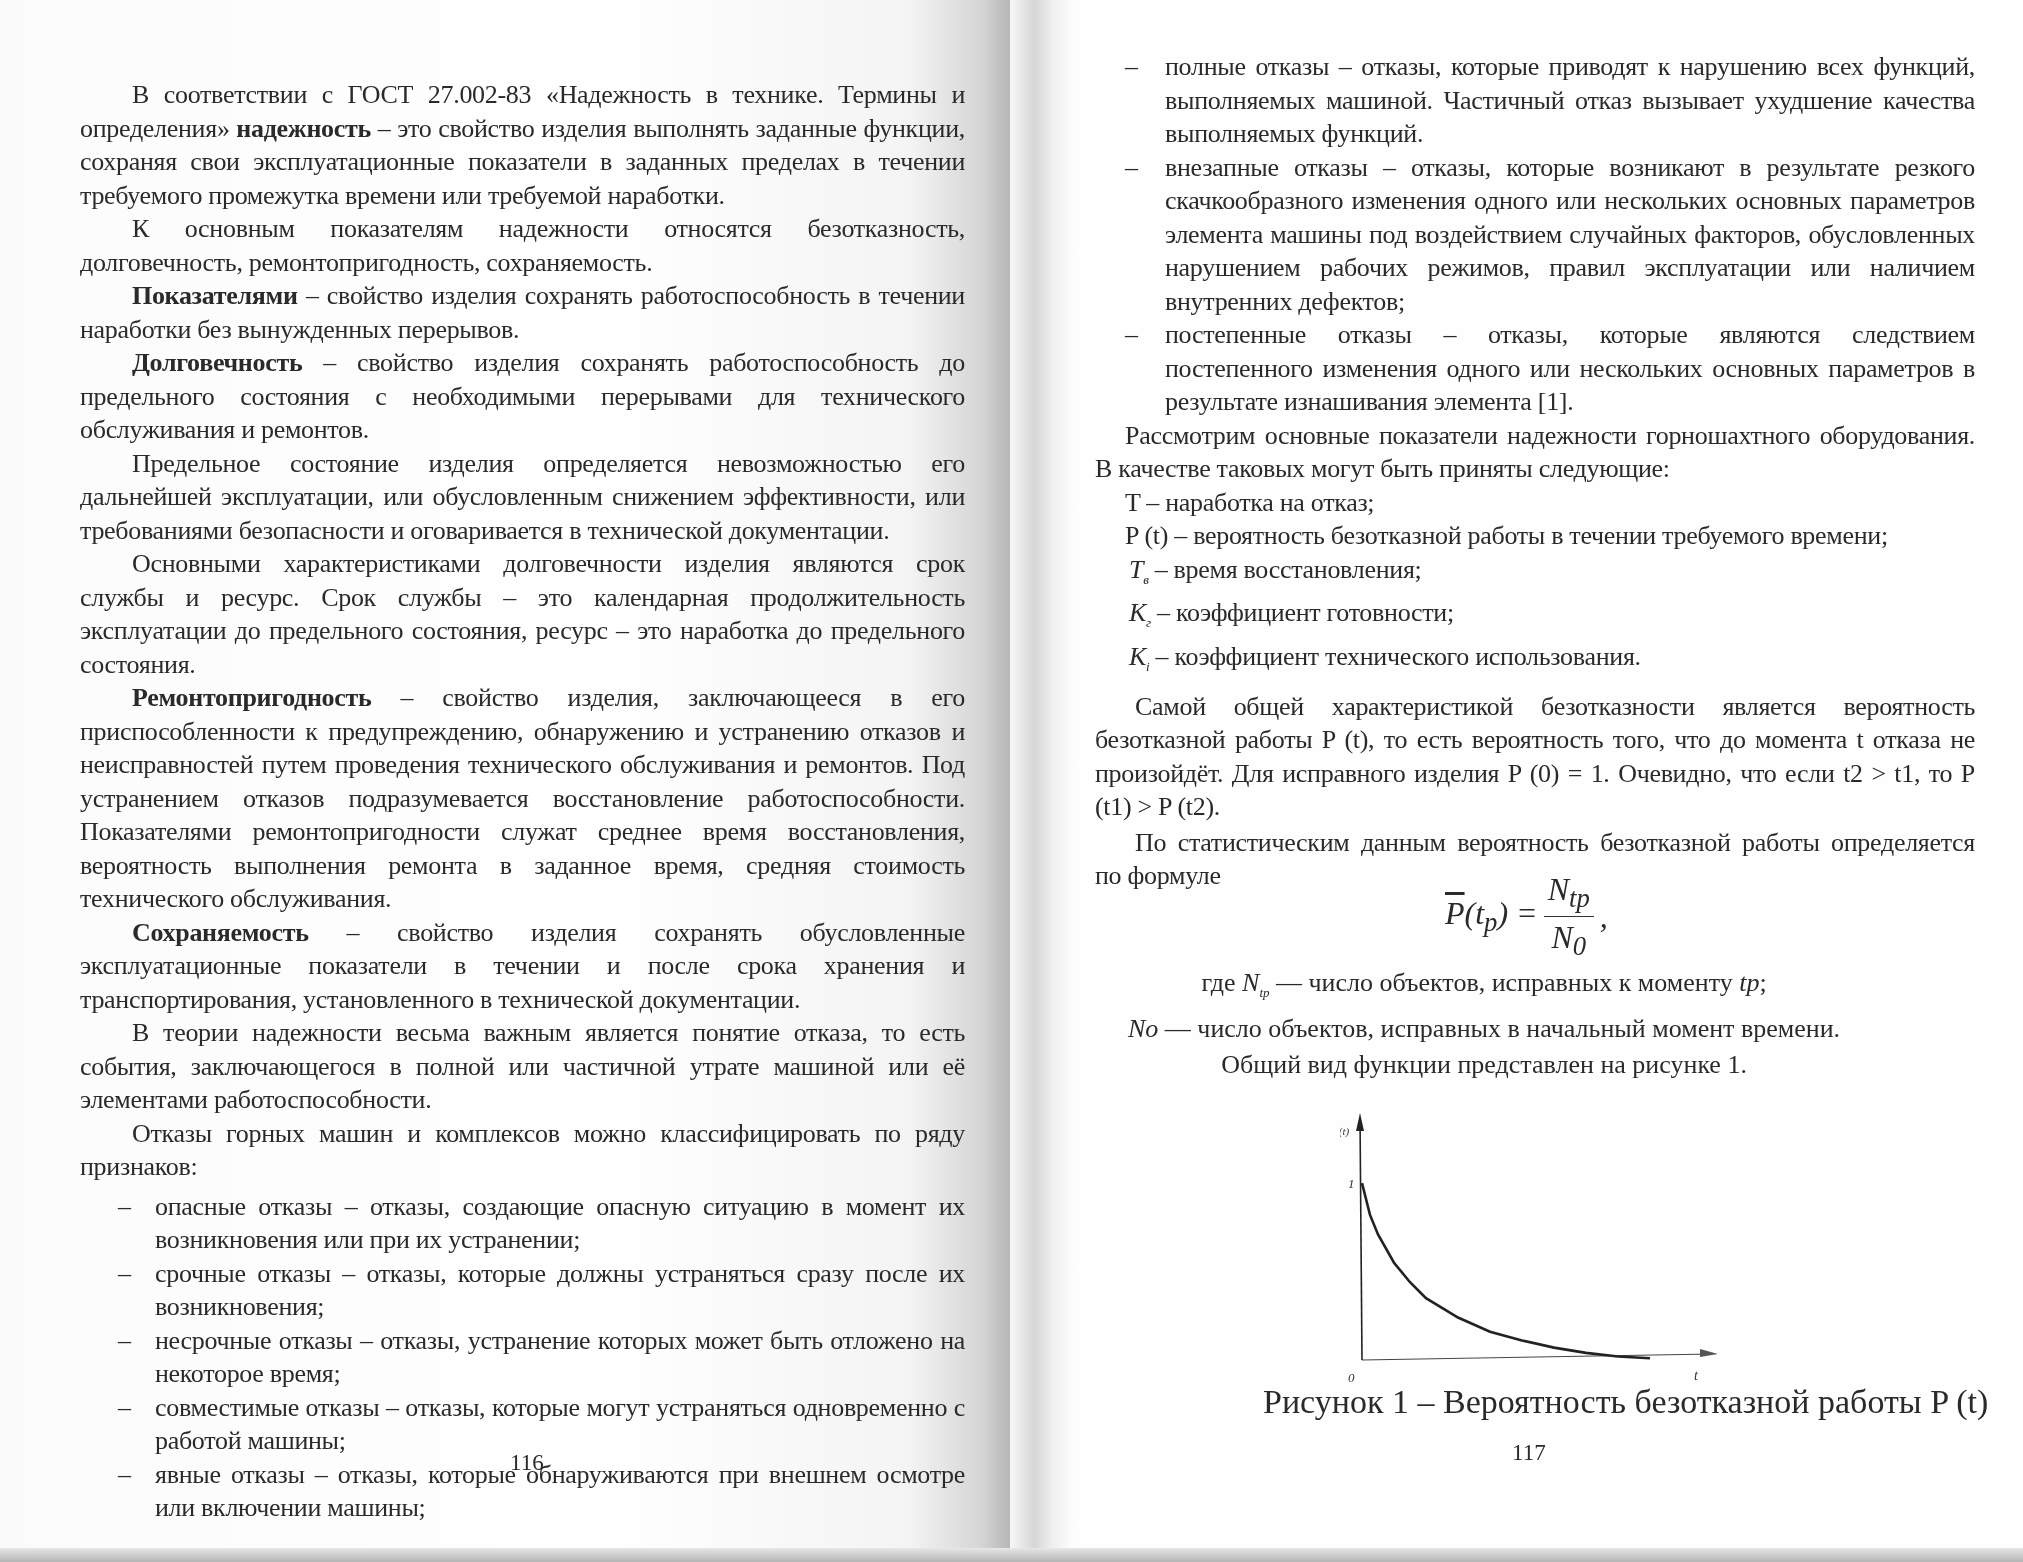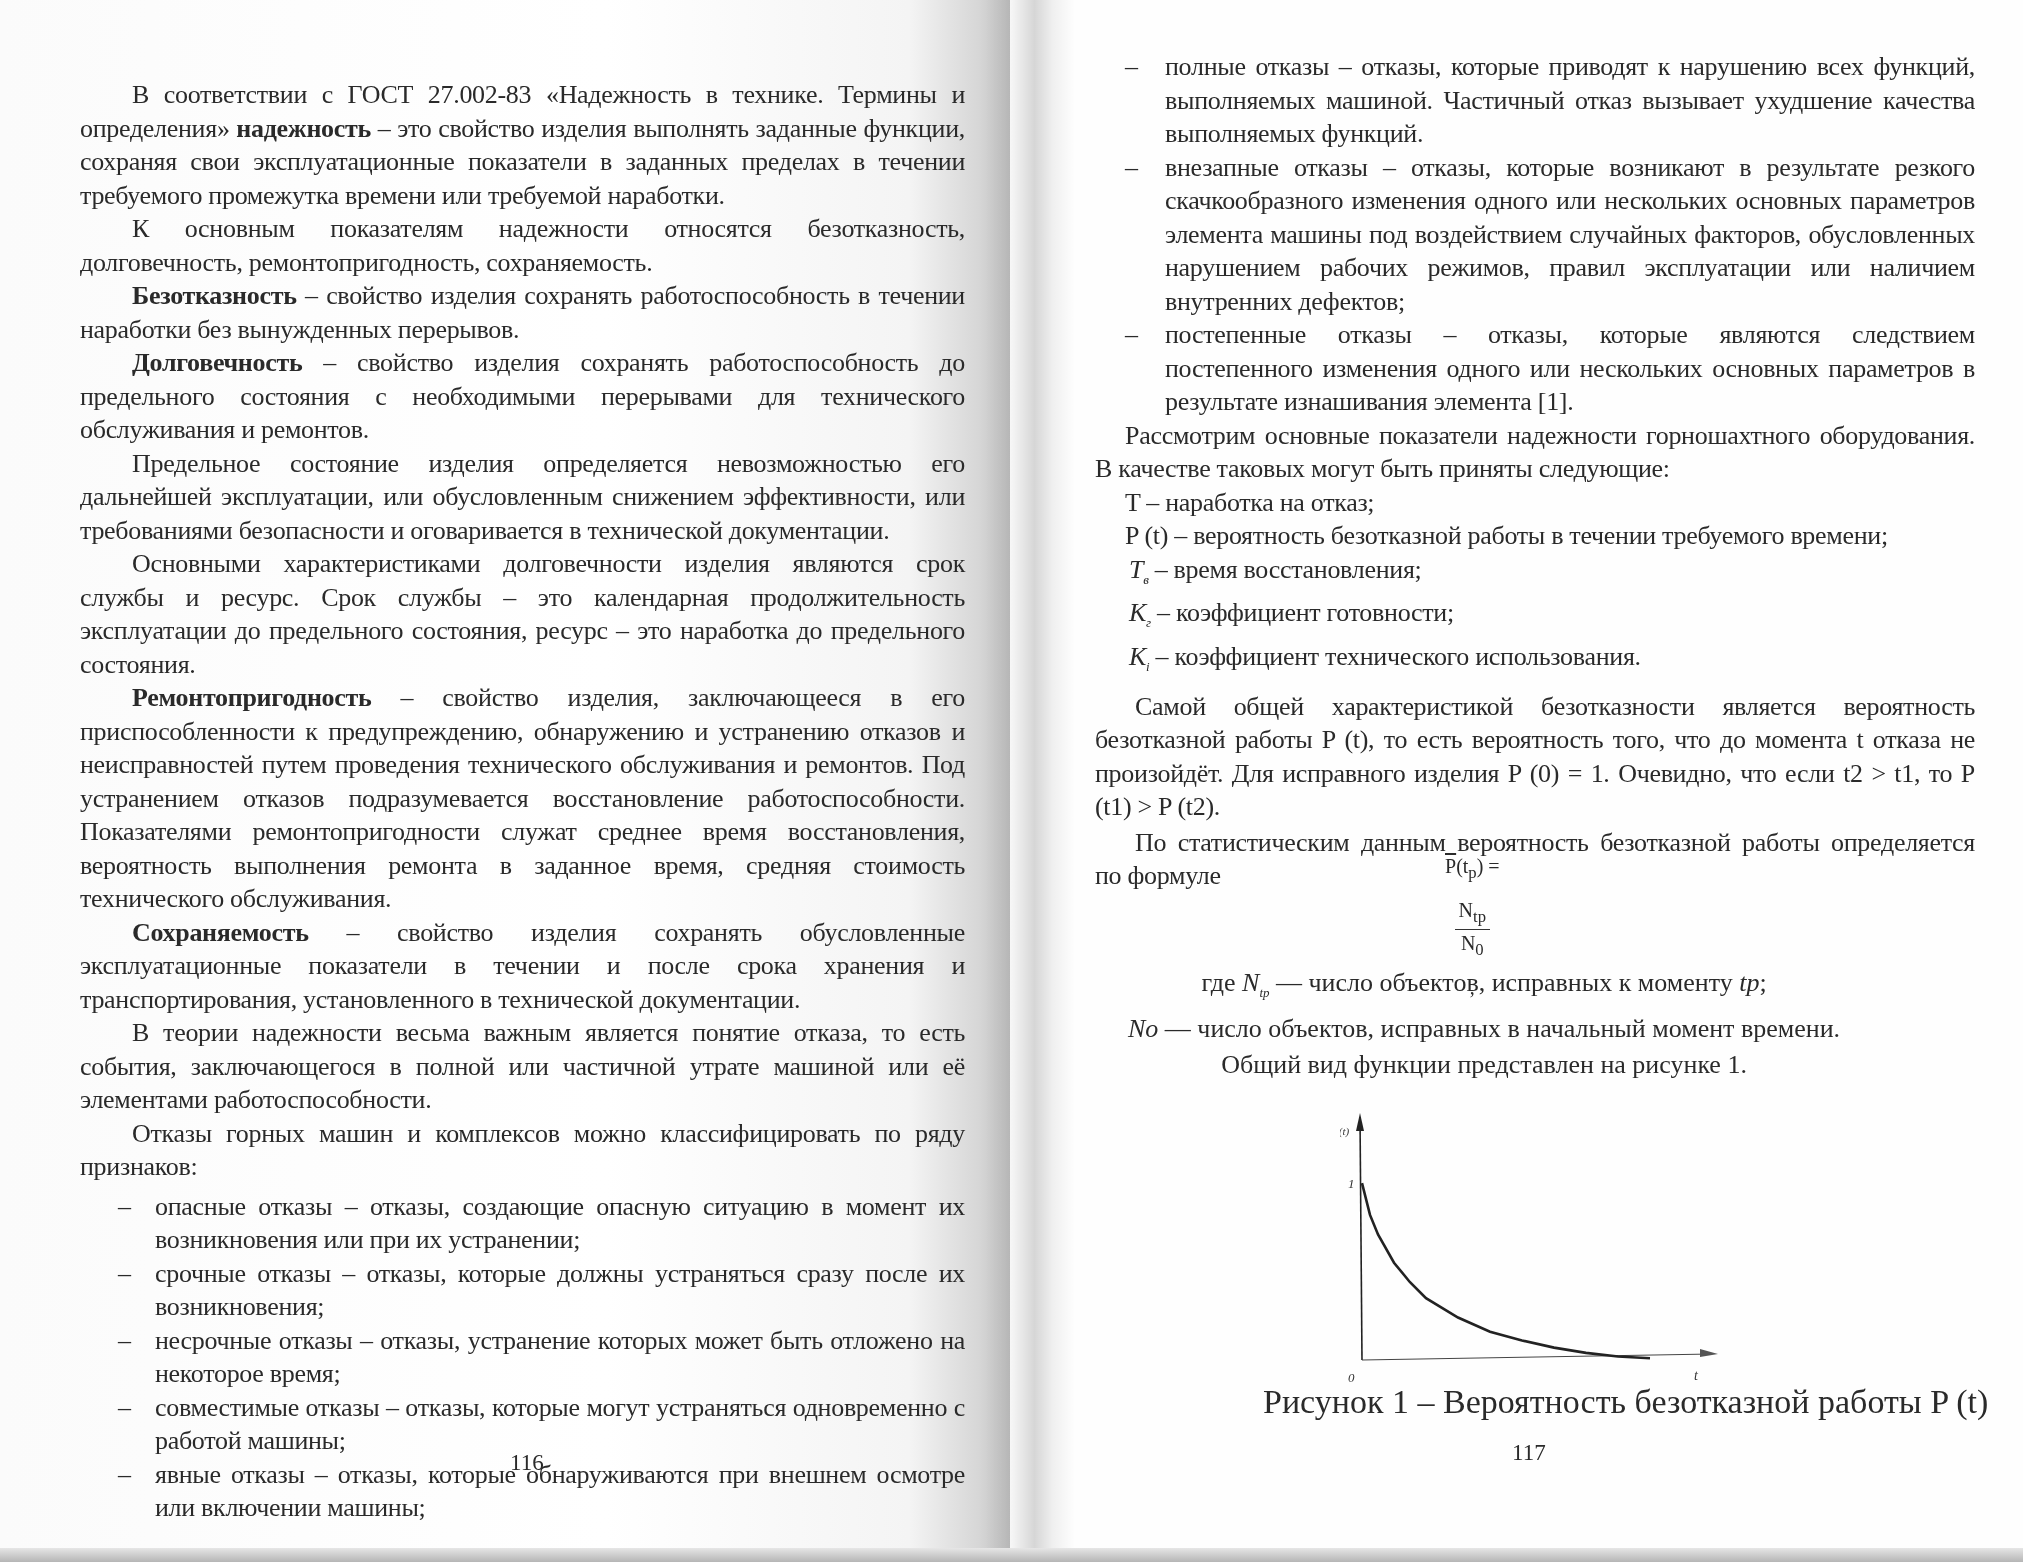--- a/index.html
+++ b/index.html
@@ -29,21 +29,21 @@
   .dash-item { position: relative; padding-left: 45px; }
   .dash-item .dash { position: absolute; left: 0; top: 0; }
   .left-text .dash-item { padding-left: 75px; }
   .left-text .dash-item .dash { left: 38px; }
   .right-text .dash-item { padding-left: 70px; }
   .right-text .dash-item .dash { left: 30px; }
 
   .sym { font-style: italic; }
   .sym sub { font-size: 13px; }
 
-  .formula { position: absolute; left: 1445px; top: 855px; font-size: 20px; display: flex; align-items: center; flex-direction: column; }
+  .formula { position: absolute; left: 1445px; top: 855px; font-size: 32px; font-style: italic; display: flex; align-items: center; }
   .frac { display: inline-flex; flex-direction: column; align-items: center; margin: 16px 6px; }
   .frac .num { border-bottom: 1.5px solid #333; padding: 0 4px 2px; }
   .frac .den { padding: 2px 4px 0; }
   .pbar { text-decoration: overline; }
 
   .where { position: absolute; left: 1128px; top: 965px; font-size: 26px; line-height: 36px; text-align: center; }
 
   .figure { position: absolute; left: 1340px; top: 1105px; width: 400px; height: 280px; }
   .caption { position: absolute; left: 1263px; top: 1383px; font-size: 34px; }
   .pagenum { position: absolute; font-size: 23px; }
@@ -54,21 +54,21 @@
 <body>
 
 <div class="spread">
   <div class="page page-left"></div>
   <div class="page page-right"></div>
   <div class="gutter"></div>
 
   <div class="text left-text">
     <p class="indent"><span>В соответствии с ГОСТ 27.002-83 «Надежность в технике. Термины и определения» </span><b>надежность</b><span> – это свойство изделия выполнять заданные функции, сохраняя свои эксплуатационные показатели в заданных пределах в течении требуемого промежутка времени или требуемой наработки.</span></p>
     <p class="indent"><span>К основным показателям надежности относятся безотказность, долговечность, ремонтопригодность, сохраняемость.</span></p>
-    <p class="indent"><b>Безотказность</b><span> – свойство изделия сохранять работоспособность в течении наработки без вынужденных перерывов.</span></p>
+    <p class="indent"><b>Показателями</b><span> – свойство изделия сохранять работоспособность в течении наработки без вынужденных перерывов.</span></p>
     <p class="indent"><b>Долговечность</b><span> – свойство изделия сохранять работоспособность до предельного состояния с необходимыми перерывами для технического обслуживания и ремонтов.</span></p>
     <p class="indent"><span>Предельное состояние изделия определяется невозможностью его дальнейшей эксплуатации, или обусловленным снижением эффективности, или требованиями безопасности и оговаривается в технической документации.</span></p>
     <p class="indent"><span>Основными характеристиками долговечности изделия являются срок службы и ресурс. Срок службы – это календарная продолжительность эксплуатации до предельного состояния, ресурс – это наработка до предельного состояния.</span></p>
     <p class="indent"><b>Ремонтопригодность</b><span> – свойство изделия,  заключающееся в его приспособленности к предупреждению, обнаружению и устранению отказов и неисправностей путем проведения технического обслуживания и ремонтов. Под устранением отказов подразумевается восстановление работоспособности. Показателями ремонтопригодности служат среднее время восстановления, вероятность выполнения ремонта в заданное время, средняя стоимость технического обслуживания.</span></p>
     <p class="indent"><b>Сохраняемость</b><span> – свойство изделия сохранять обусловленные эксплуатационные показатели в течении и после срока хранения и транспортирования, установленного в технической документации.</span></p>
     <p class="indent"><span>В теории надежности весьма важным является понятие отказа, то есть события, заключающегося в полной или частичной утрате машиной или её элементами работоспособности.</span></p>
     <p class="indent" style="margin-bottom:6px"><span>Отказы горных машин и комплексов можно классифицировать по ряду признаков:</span></p>
     <p class="dash-item"><span class="dash">–</span><span>опасные отказы – отказы, создающие опасную ситуацию в момент их возникновения или при их устранении;</span></p>
     <p class="dash-item"><span class="dash">–</span><span>срочные отказы – отказы, которые должны устраняться сразу после их возникновения;</span></p>
     <p class="dash-item"><span class="dash">–</span><span>несрочные отказы – отказы, устранение которых может быть отложено на некоторое время;</span></p>

